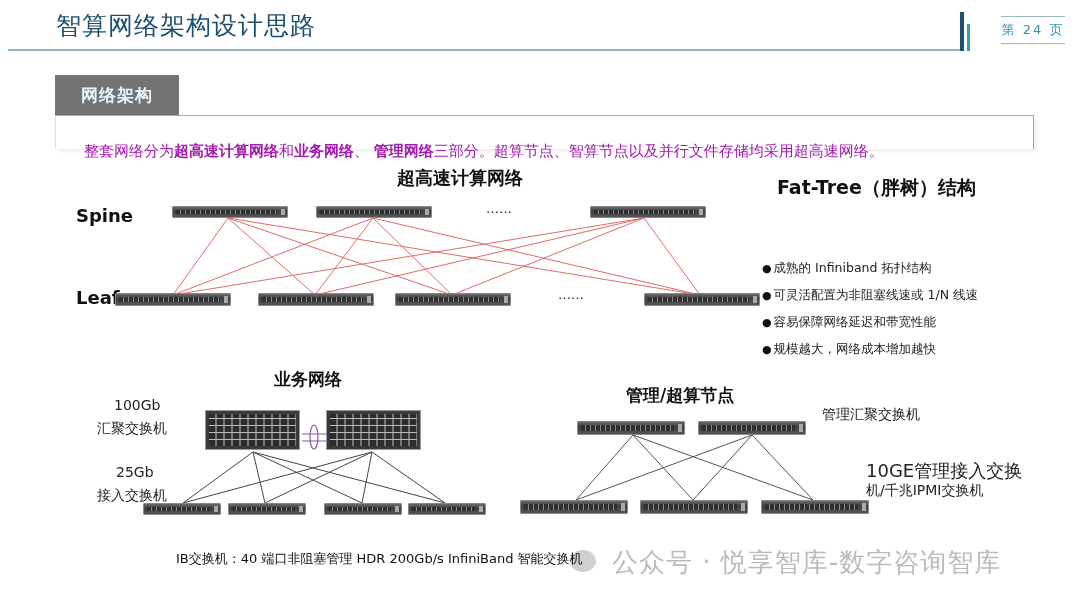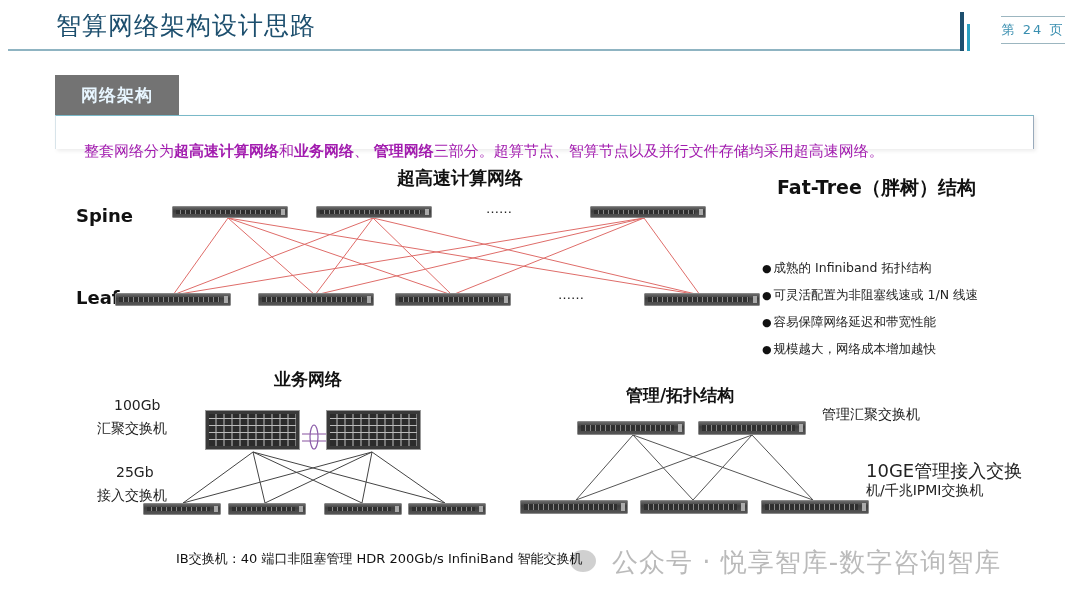--- a/index.html
+++ b/index.html
@@ -130,21 +130,21 @@
 <div class="label" style="left:97px; top:487px; font-size:14px;">接入交换机</div>
 
 <div class="sw-big" style="left:205px; top:410px; width:95px; height:40px;"></div>
 <div class="sw-big" style="left:326px; top:410px; width:95px; height:40px;"></div>
 
 <div class="sw" style="left:143px; top:503px; width:78px; height:12px;"></div>
 <div class="sw" style="left:228px; top:503px; width:78px; height:12px;"></div>
 <div class="sw" style="left:324px; top:503px; width:78px; height:12px;"></div>
 <div class="sw" style="left:408px; top:503px; width:78px; height:12px;"></div>
 
-<div class="h-bold" style="left:626px; top:384px; font-size:17px;">管理/拓扑结构</div>
+<div class="h-bold" style="left:626px; top:384px; font-size:17px;">管理/超算节点</div>
 <div class="label" style="left:822px; top:406px; font-size:14px;">管理汇聚交换机</div>
 <div class="label" style="left:866px; top:459px; font-size:18px;">10GE管理接入交换</div>
 <div class="label" style="left:866px; top:482px; font-size:14px;">机/千兆IPMI交换机</div>
 
 <div class="sw" style="left:577px; top:421px; width:108px; height:14px;"></div>
 <div class="sw" style="left:698px; top:421px; width:108px; height:14px;"></div>
 
 <div class="sw" style="left:520px; top:500px; width:108px; height:14px;"></div>
 <div class="sw" style="left:640px; top:500px; width:108px; height:14px;"></div>
 <div class="sw" style="left:761px; top:500px; width:108px; height:14px;"></div>

